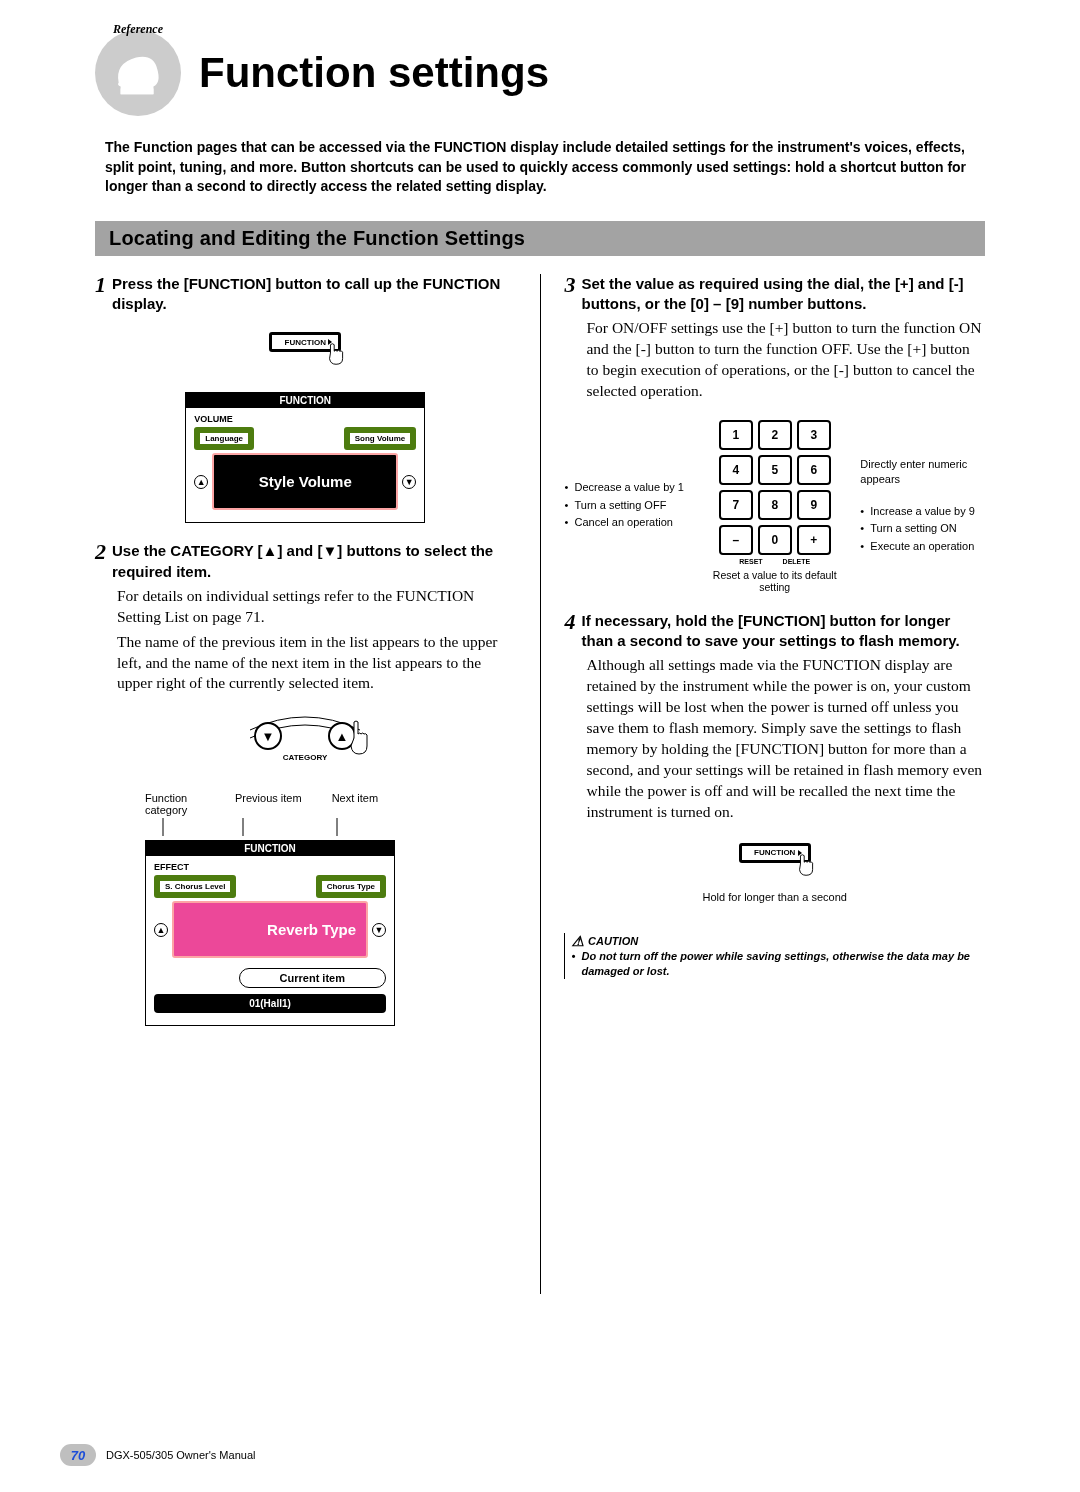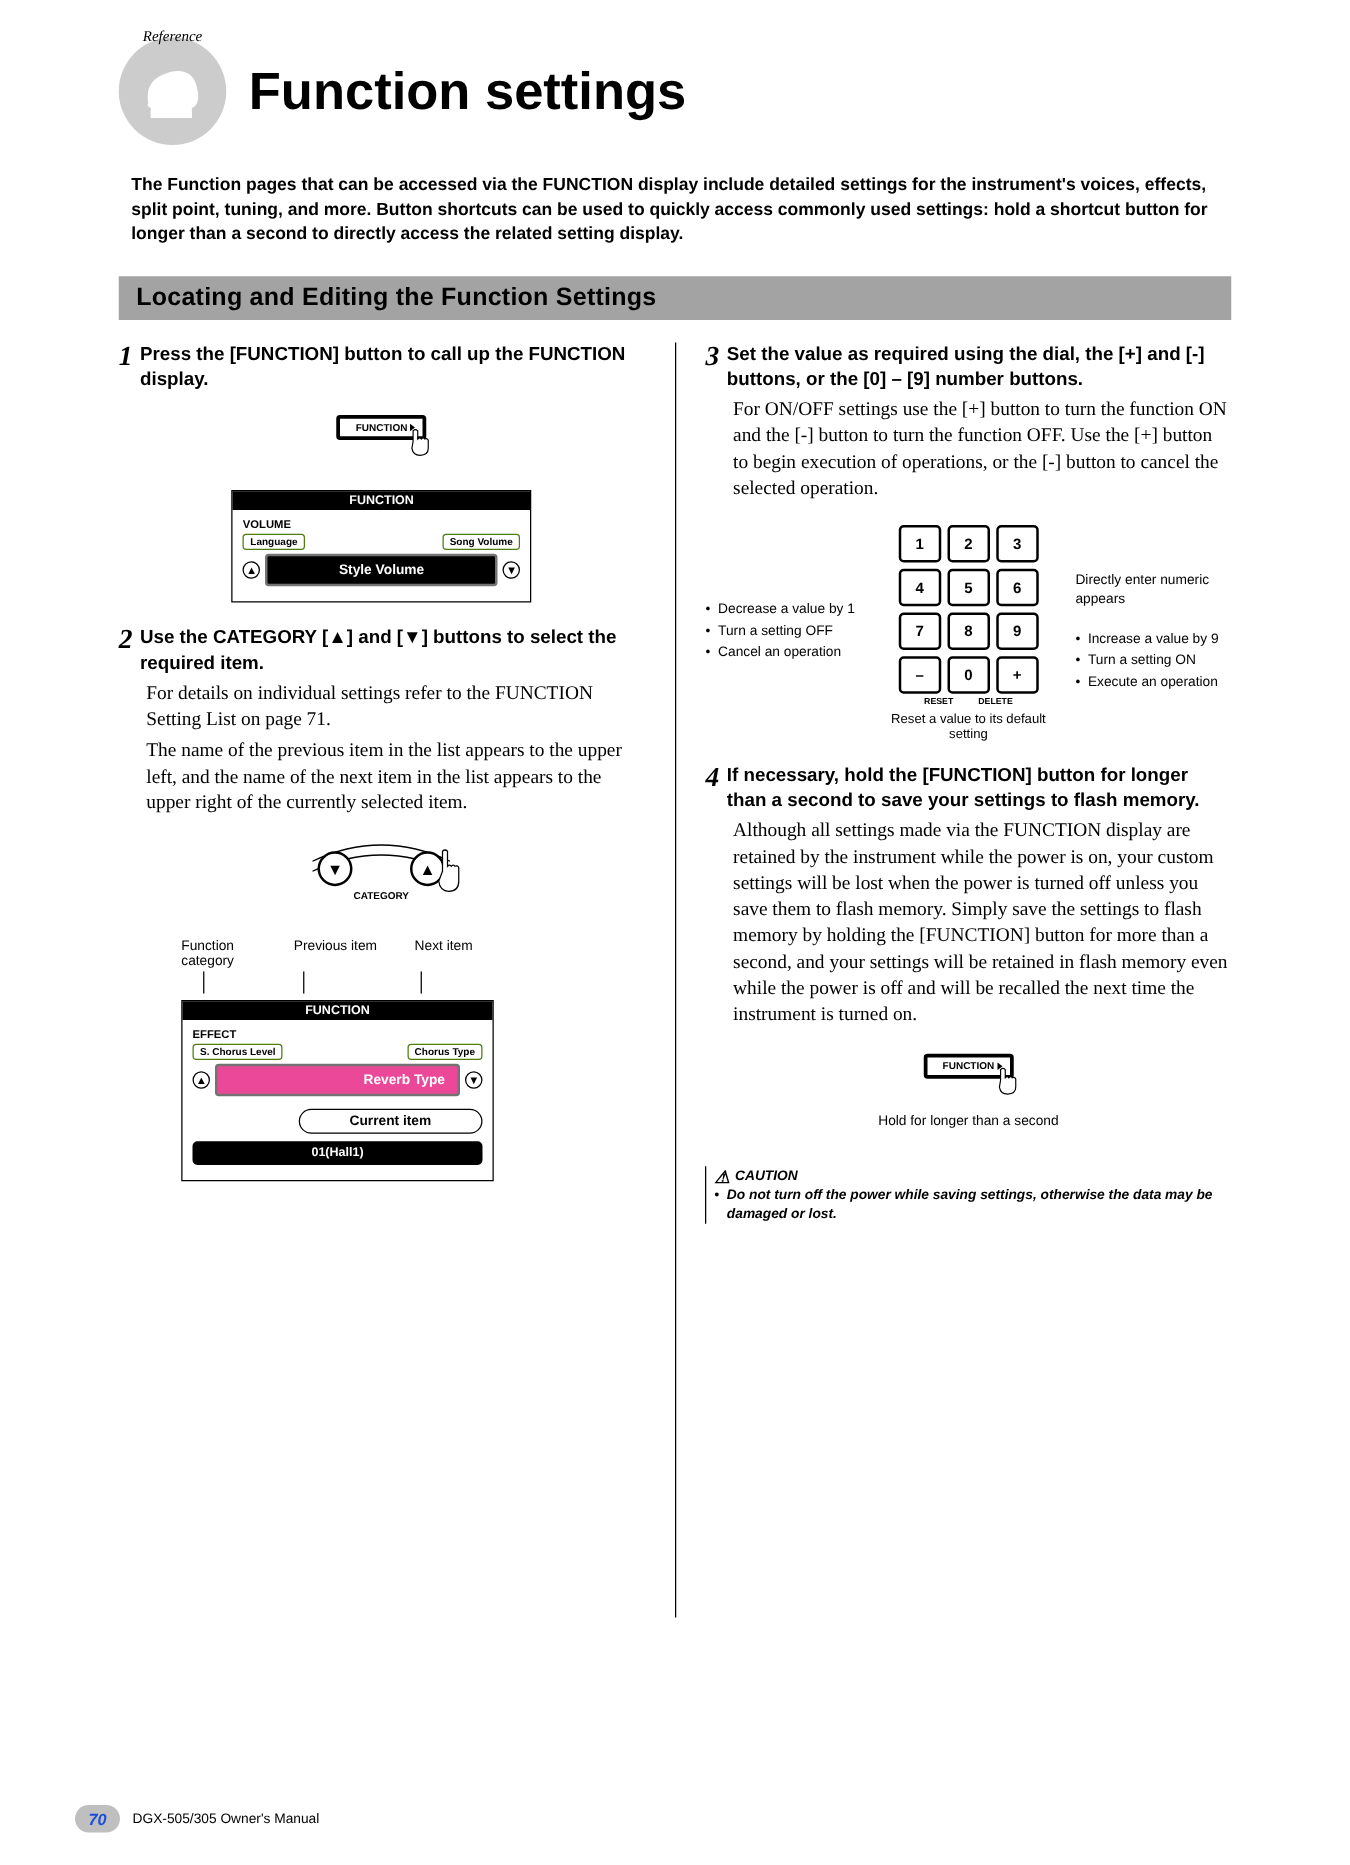--- a/index.html
+++ b/index.html
@@ -14,21 +14,21 @@
   }
   .header-row { display: flex; align-items: center; gap: 18px; margin-bottom: 22px; }
   .badge {
     width: 86px; height: 86px; border-radius: 50%;
     background: #cccccc;
     position: relative;
     display: flex; align-items: center; justify-content: center;
   }
   .badge-text {
     position: absolute; top: -8px; left: 50%; transform: translateX(-50%);
-    font-style: italic; font-weight: normal; font-size: 12px;
+    font-style: italic; font-weight: bold; font-size: 12px;
     font-family: 'Times New Roman', serif;
     text-align: right;
   }
   .badge svg { width: 58px; height: 58px; }
   .page-title { font-size: 42px; font-weight: bold; }
   .intro {
     font-size: 14px; line-height: 1.4; font-weight: bold; margin: 10px 0 22px 10px;
   }
   .section-bar {
     background: #a3a3a3; font-family: Arial, sans-serif;
@@ -67,22 +67,22 @@
   }
   .screen {
     width: 240px; border:1px solid #000;
   }
   .screen-title {
     background:#000; color:#fff; text-align:center; font-size:10px; font-weight:bold;
     padding:2px 0;
   }
   .screen-body { padding:6px 8px 12px 8px; font-size:9px; font-weight:bold;}
   .screen-row { display:flex; justify-content:space-between; margin:3px 0; align-items:center;}
-  .mini-box { border:1px solid #4d7c0f; border-radius:3px; padding:1px 5px; font-size:8px; font-weight:bold;}
-  .big-box { border:2px solid #737373; border-radius:3px; padding:5px 10px; font-size:11px; font-weight:bold;}
+  .mini-box { border:6px solid #4d7c0f; border-radius:3px; padding:1px 5px; font-size:8px; font-weight:bold;}
+  .big-box { border:2px solid #fca5a5; border-radius:3px; padding:18px 10px; font-size:15px; font-weight:bold;}
   .center-big-row { display:flex; align-items:center; gap:4px;}
   .circle-arrow { width:14px;height:14px;border:1.5px solid #000;border-radius:50%;display:flex;align-items:center;justify-content:center;font-size:9px;}
   .labels-row { display:flex; gap:30px; font-size:11px; margin-left: 50px; margin-top:12px;}
   .cat-fig { margin:14px auto; display:flex; justify-content:center;}
   .current-item-box {
     border:1px solid #000; border-radius:14px; padding:3px 40px; font-size:11px;
     position:relative; margin-left:auto; margin-top:6px;
   }
   .value-box {
     border:2px solid #000; border-radius:4px; padding:2px 0; text-align:center;

